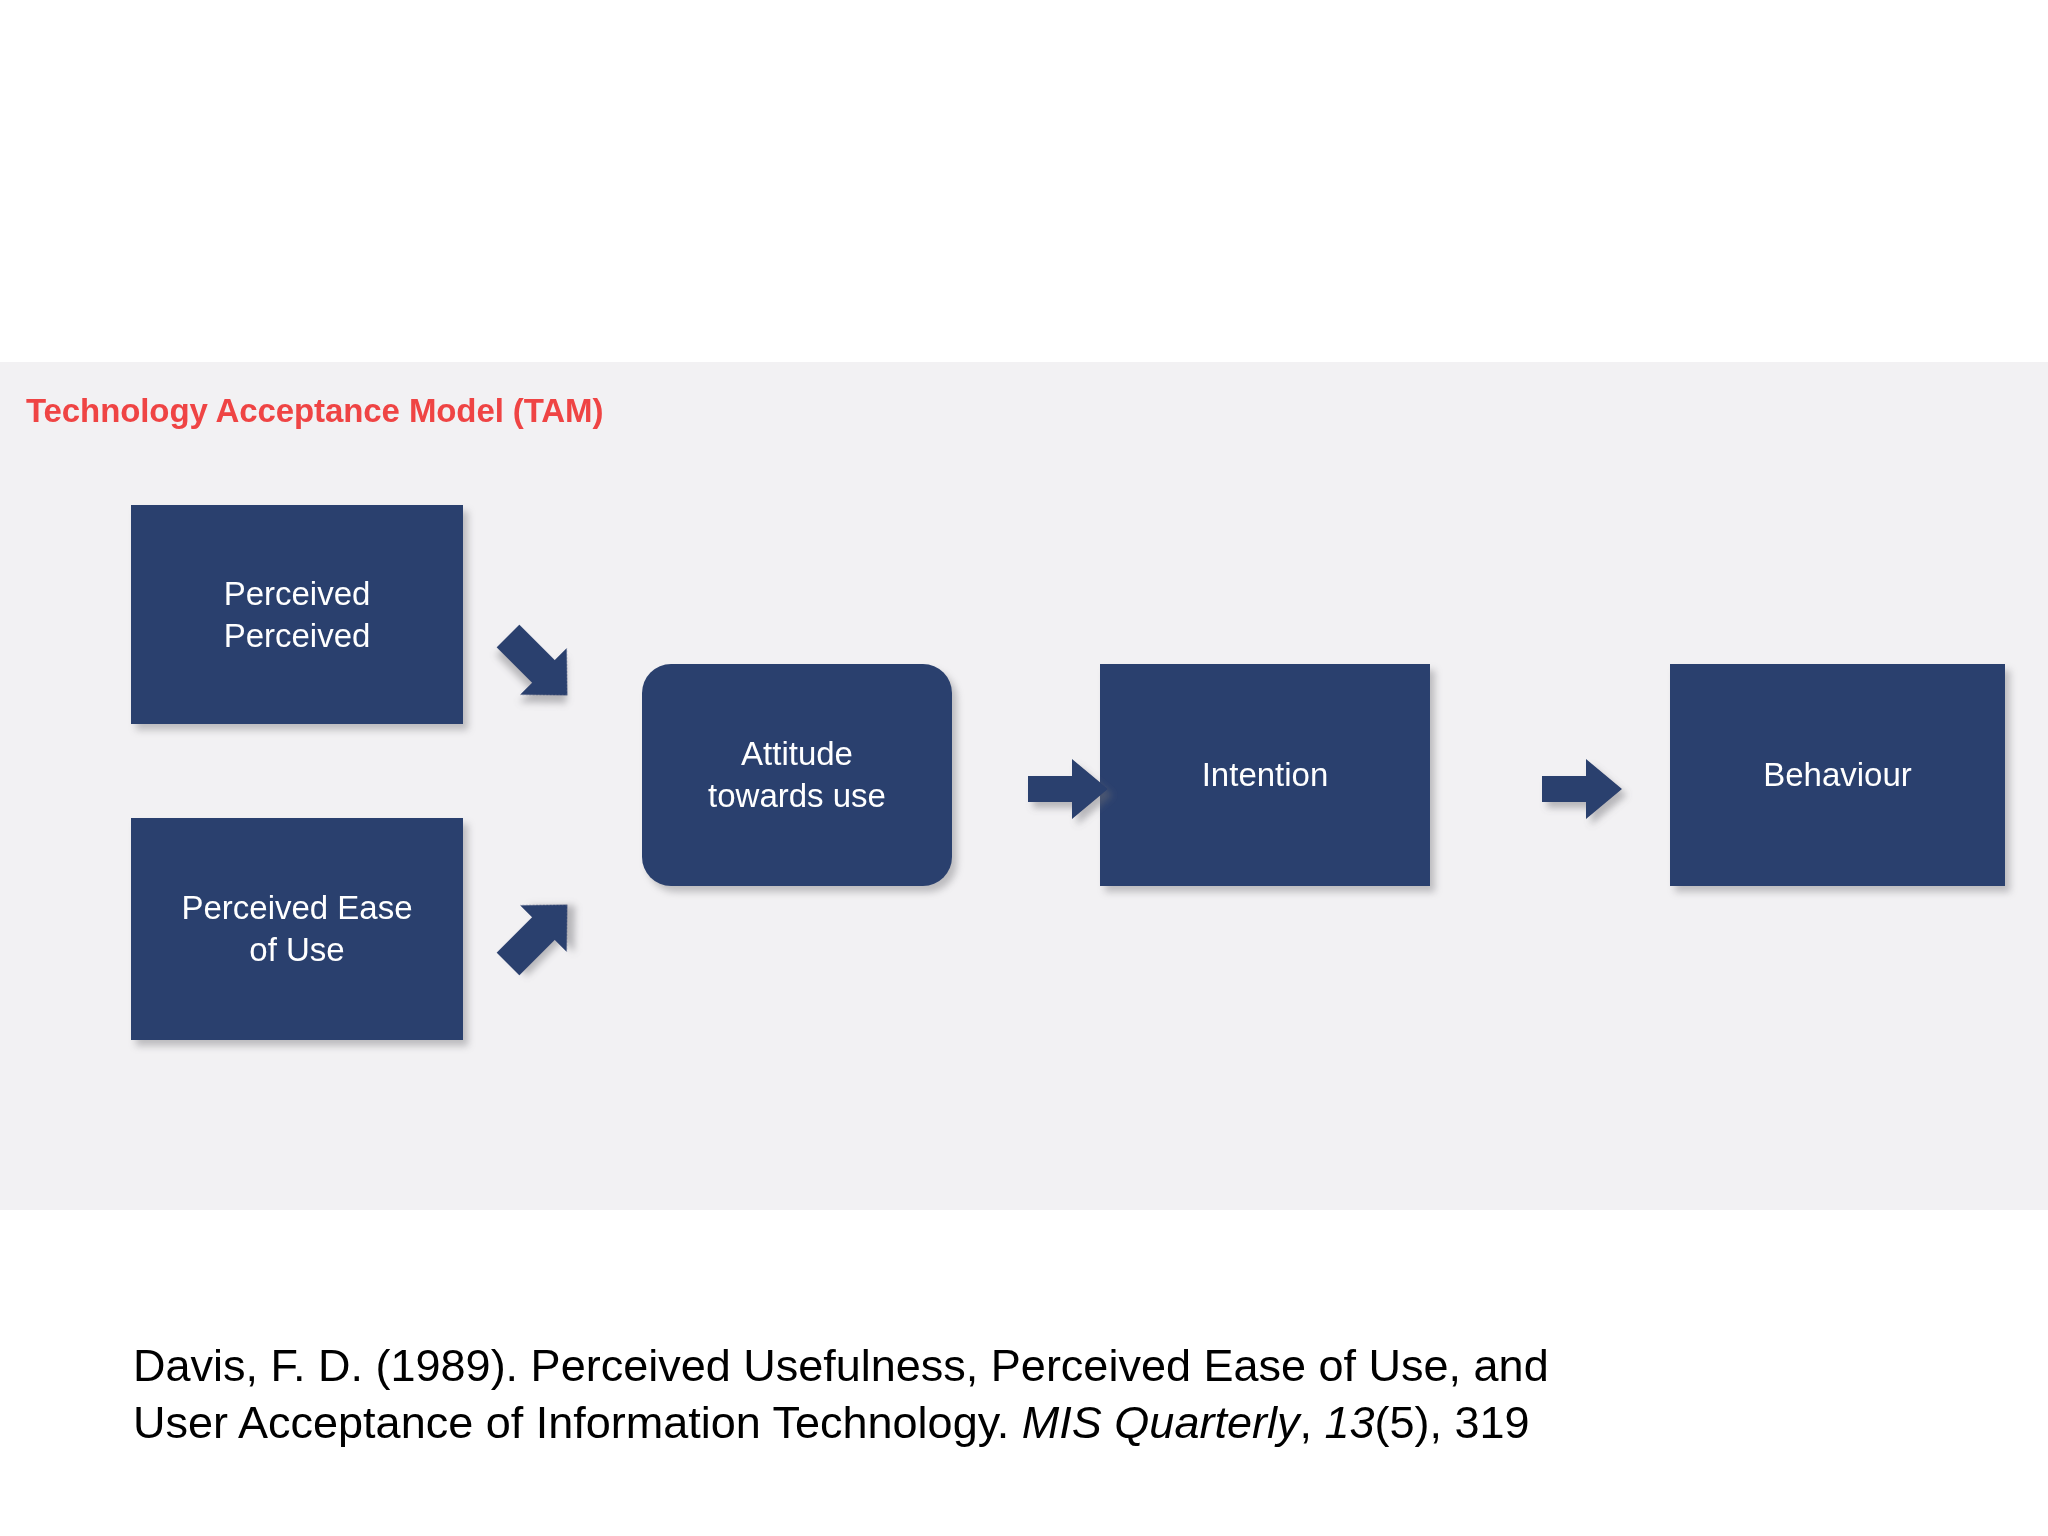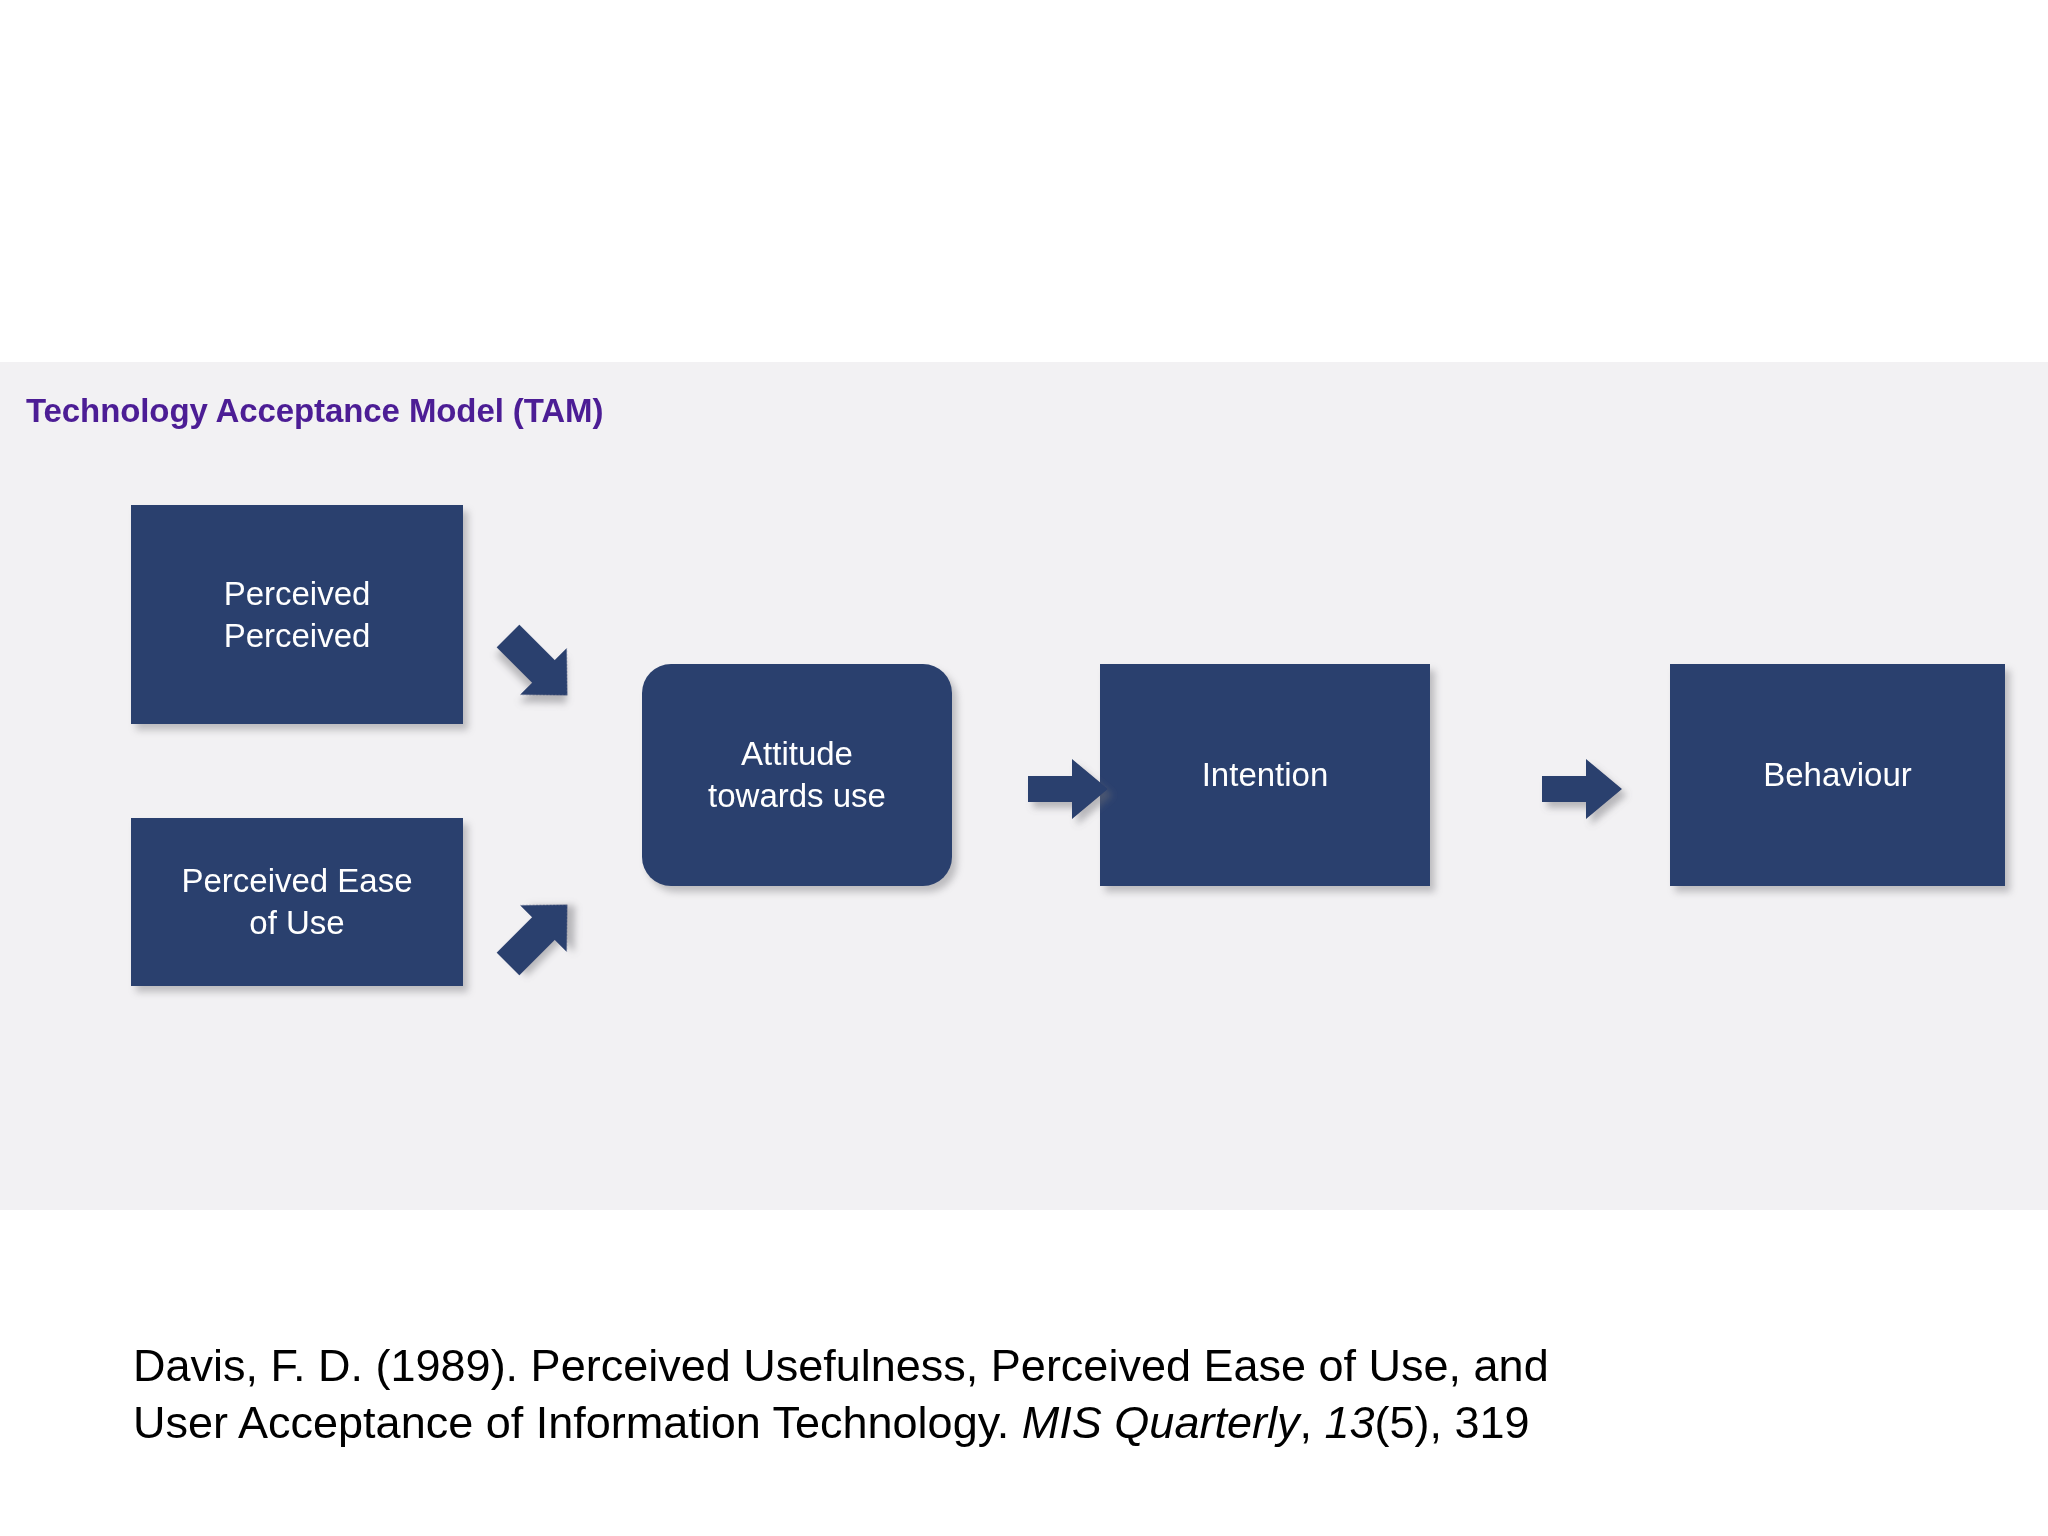--- a/index.html
+++ b/index.html
@@ -27,21 +27,21 @@
     background: #f2f1f3;
   }
 
   
   #diagram-title {
     position: absolute;
     left: 26px;
     top: 392px;
     font-size: 33px;
     font-weight: bold;
-    color: #4c1d95;
+    color: #ef4444;
     letter-spacing: -0.1px;
     white-space: nowrap;
   }
 
   
   .node-box {
     position: absolute;
     background: #2a406e;
     color: #ffffff;
     display: flex;
@@ -54,21 +54,21 @@
     box-shadow: 5px 6px 7px rgba(110,110,115,0.40);
     box-sizing: border-box;
     padding: 0 26px;
   }
   .node-label { display: block; }
 
   #box-perceived-usefulness {
     left: 131px;  top: 505px;  width: 332px; height: 219px;
   }
   #box-perceived-ease-of-use {
-    left: 131px;  top: 818px;  width: 332px; height: 168px;
+    left: 131px;  top: 818px;  width: 332px; height: 222px;
   }
   #box-attitude {
     left: 642px;  top: 664px;  width: 310px; height: 222px; border-radius: 29px;
   }
   #box-intention {
     left: 1100px; top: 664px;  width: 330px; height: 222px;
   }
   #box-behaviour {
     left: 1670px; top: 664px;  width: 335px; height: 222px;
   }

